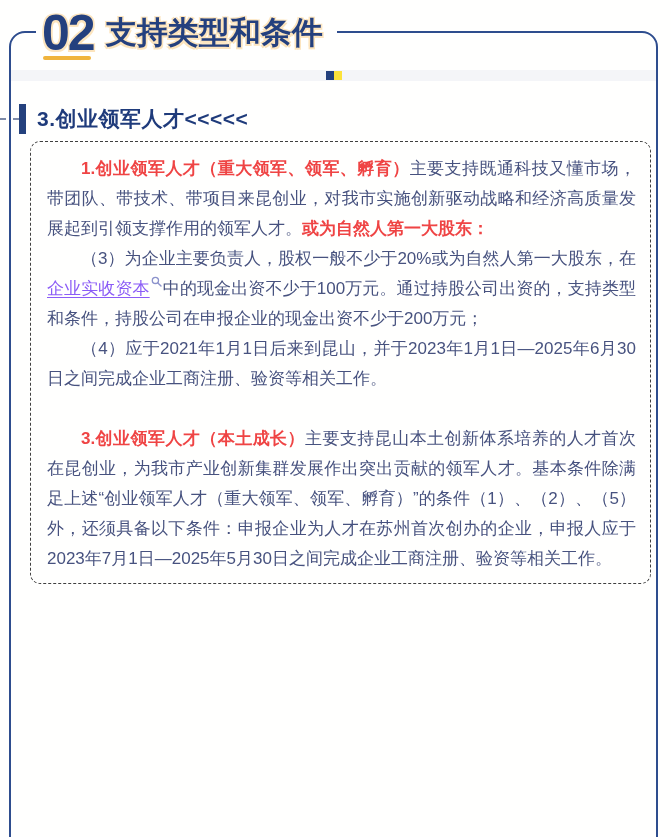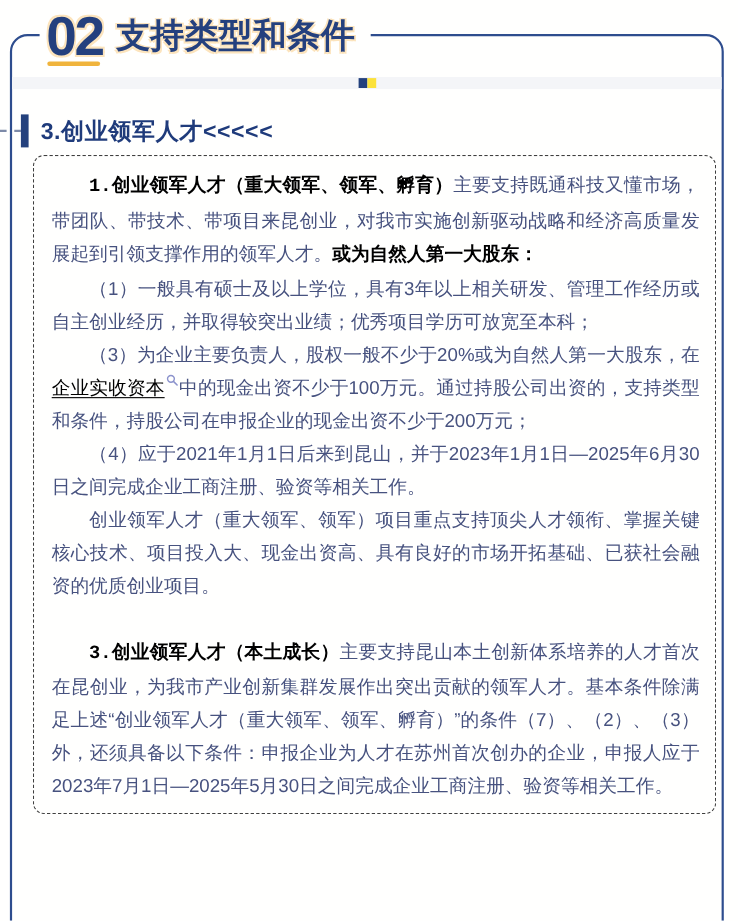--- a/index.html
+++ b/index.html
@@ -68,23 +68,23 @@
     position:absolute;top:141px;left:30px;width:621px;z-index:2;
     box-sizing:border-box;
     border:1px dashed #3f3f3f;border-radius:10px;
     padding:12px 14px 9px 16px;
     font-size:17px;line-height:30px;color:#47527f;
     background:#fffffe;
   }
   .para{margin:0;text-indent:2em;text-align:justify;}
   .para.gap{margin-top:30px;}
   .seg-normal{color:#47527f;}
-  .seg-bold{color:#000000;font-weight:bold;font-family:Liberation Mono, monospace;}
+  .seg-bold{color:#ef4444;font-weight:bold;}
   .seg-link{
-    color:#000000;text-decoration:underline;
+    color:#8b5cf6;text-decoration:underline;
     text-decoration-thickness:1px;text-underline-offset:3px;cursor:pointer;
   }
   .sup-icon{
     position:relative;top:-7px;display:inline-block;
     width:11px;height:11px;margin:0 1px;cursor:pointer;
   }
   .sup-icon svg{display:block;}
 </style>
 </head>
 <body>
@@ -107,23 +107,21 @@
   </div>
 
   <div class="subheading">
     <span class="dash-connector"></span>
     <span class="heading-bar"></span>
     <span class="heading-text"><span>3.创业领军人才</span><span>&lt;&lt;&lt;&lt;&lt;</span></span>
   </div>
 
   <div class="dashed-box" id="content-box">
       <p class="para"><span class="seg-bold">1.创业领军人才（重大领军、领军、孵育）</span><span class="seg-normal">主要支持既通科技又懂市场，带团队、带技术、带项目来昆创业，对我市实施创新驱动战略和经济高质量发展起到引领支撑作用的领军人才。</span><span class="seg-bold">或为自然人第一大股东：</span></p>
-      <p class="para"><span class="seg-normal">（1）一般具有硕士及以上学位，具有3年以上相关研发、管理工作经历或自主创业经历，并取得较突出业绩；优秀项目学历可放宽至本科；</span></p>
       <p class="para"><span class="seg-normal">（3）为企业主要负责人，股权一般不少于20%或为自然人第一大股东，在</span><span class="seg-link">企业实收资本</span><span class="sup-icon"><svg width="11" height="11" viewBox="0 0 11 11" xmlns="http://www.w3.org/2000/svg">
             <circle cx="4.4" cy="4.4" r="3.1" fill="none" stroke="#8c93cc" stroke-width="1.3"></circle>
             <line x1="6.9" y1="6.9" x2="10" y2="10" stroke="#8c93cc" stroke-width="1.4" stroke-linecap="round"></line>
           </svg></span><span class="seg-normal">中的现金出资不少于100万元。通过持股公司出资的，支持类型和条件，持股公司在申报企业的现金出资不少于200万元；</span></p>
       <p class="para"><span class="seg-normal">（4）应于2021年1月1日后来到昆山，并于2023年1月1日—2025年6月30日之间完成企业工商注册、验资等相关工作。</span></p>
-      <p class="para"><span class="seg-normal">创业领军人才（重大领军、领军）项目重点支持顶尖人才领衔、掌握关键核心技术、项目投入大、现金出资高、具有良好的市场开拓基础、已获社会融资的优质创业项目。</span></p>
-      <p class="para gap"><span class="seg-bold">3.创业领军人才（本土成长）</span><span class="seg-normal">主要支持昆山本土创新体系培养的人才首次在昆创业，为我市产业创新集群发展作出突出贡献的领军人才。基本条件除满足上述“创业领军人才（重大领军、领军、孵育）”的条件（7）、（2）、（3）外，还须具备以下条件：申报企业为人才在苏州首次创办的企业，申报人应于2023年7月1日—2025年5月30日之间完成企业工商注册、验资等相关工作。</span></p>
+      <p class="para gap"><span class="seg-bold">3.创业领军人才（本土成长）</span><span class="seg-normal">主要支持昆山本土创新体系培养的人才首次在昆创业，为我市产业创新集群发展作出突出贡献的领军人才。基本条件除满足上述“创业领军人才（重大领军、领军、孵育）”的条件（1）、（2）、（5）外，还须具备以下条件：申报企业为人才在苏州首次创办的企业，申报人应于2023年7月1日—2025年5月30日之间完成企业工商注册、验资等相关工作。</span></p>
     </div>
 
 </div>
 
 </body></html>

